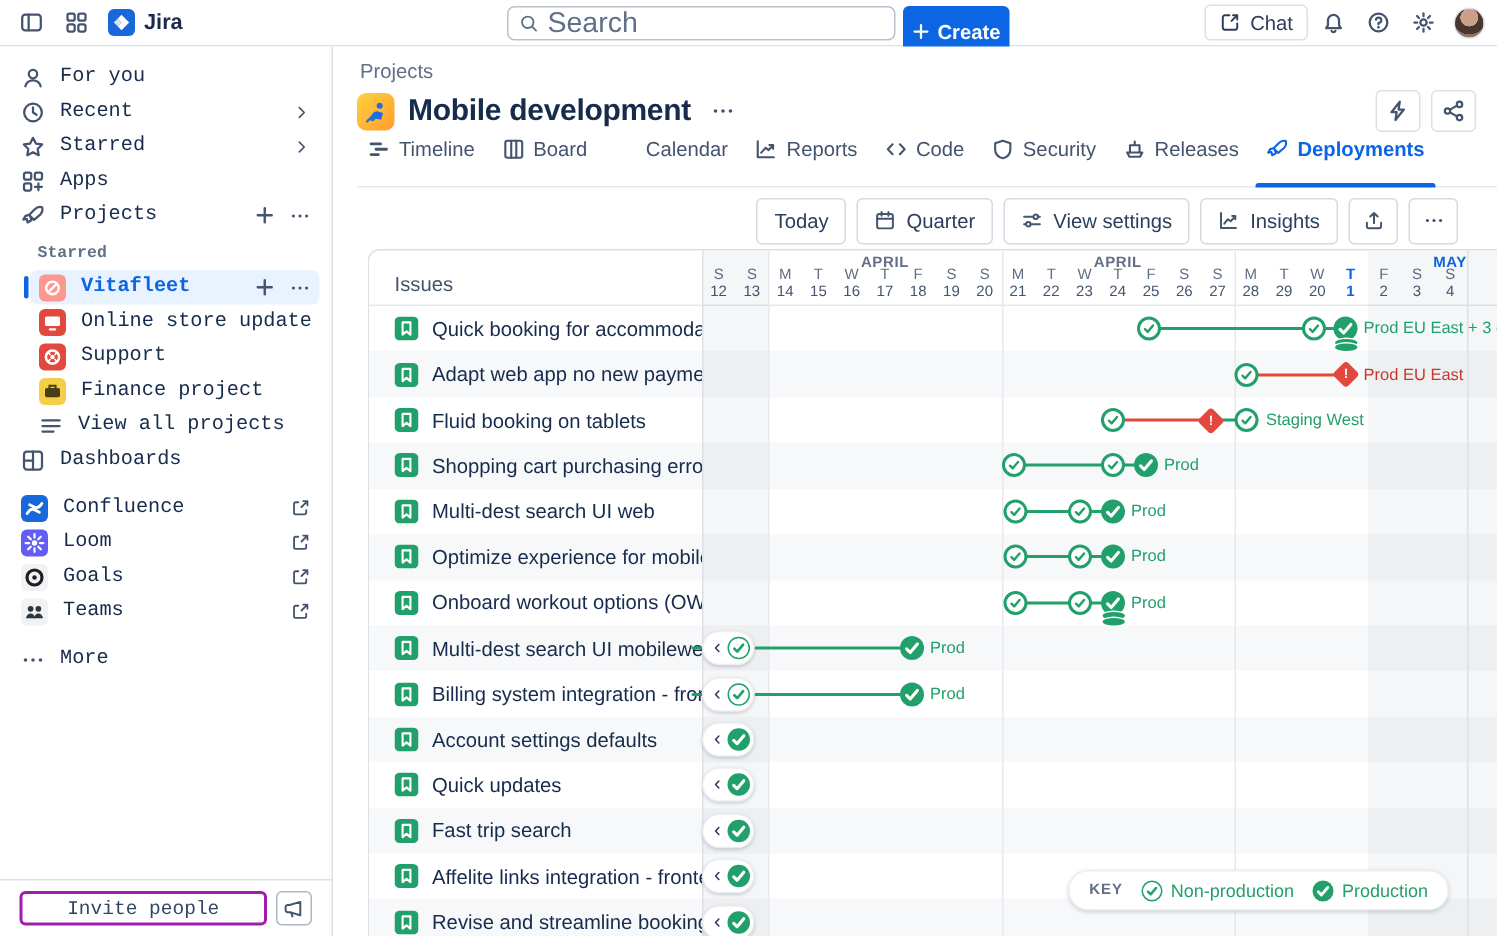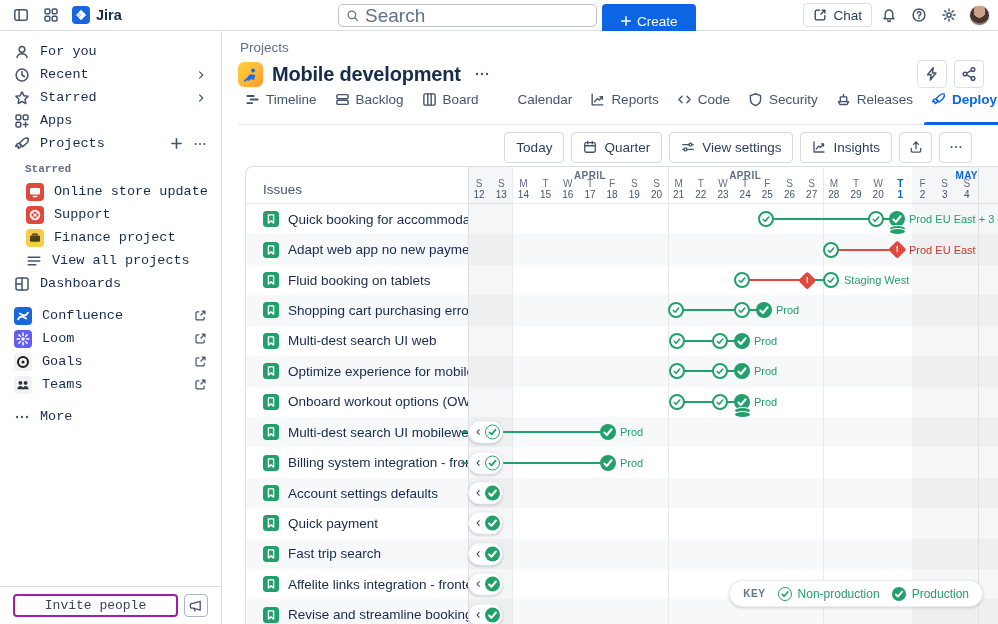--- a/index.html
+++ b/index.html
@@ -17,21 +17,21 @@
   .tb-left { position:absolute; left:8px; top:0; height:30px; display:flex; align-items:center; gap:4px; }
   .icobtn { width:26px; height:26px; display:flex; align-items:center; justify-content:center; border-radius:4px; color:#44546f; }
   .jira-brand { display:flex; align-items:center; gap:6px; padding:0 4px; }
   .jira-tile { width:18px; height:18px; border-radius:4px; background:#1868db; display:flex; align-items:center; justify-content:center; }
   .jira-tile svg { width:14px; height:14px; }
   .jira-name { font-weight:bold; font-size:14.5px; color:#172b4d; }
   .tb-search { position:absolute; left:338px; top:4px; width:259px; height:23px; border:1px solid #bac1cc; border-radius:5px; display:flex; align-items:center; padding:0 7px; gap:6px; color:#626f86; background:#fff; }
   .tb-search .svgi { width:13px; height:13px; }
   .tb-search input { border:none; outline:none; flex:1; font:inherit; font-size:19px; color:#0c4a6e; background:transparent; }
   .tb-search input::placeholder { color:#626f86; }
-  .create-btn { position:absolute; left:602px; top:4px; height:34px; padding:0 18px; background:#0c66e4; color:#fff; border-radius:4px; display:flex; align-items:center; gap:5px; font-size:13.5px; font-weight:400; }
+  .create-btn { position:absolute; left:602px; top:4px; height:34px; padding:0 6px; background:#0c66e4; color:#fff; border-radius:4px; display:flex; align-items:center; gap:5px; font-size:13.5px; font-weight:700; }
   .create-btn .svgi { width:12px; height:12px; }
   .tb-right { position:absolute; right:6px; top:0; height:30px; display:flex; align-items:center; gap:4px; }
   .chat-btn { height:24px; border:1px solid #dcdfe4; border-radius:4px; display:flex; align-items:center; gap:6px; padding:0 9px; color:#2c3e5d; font-size:13.5px; }
   .chat-btn .svgi { width:14px; height:14px; }
   .avatar { width:21px; height:21px; border-radius:50%; background: radial-gradient(circle at 50% 30%, #caa08a 0 36%, #4a3630 37% 68%, #8c7365 69%); border:1px solid #e1e4ea; }
 
   
   .sidebar { position:absolute; left:0; top:31px; bottom:0; width:222px; border-right:1px solid #dcdfe4; background:#fff; padding:9px 8px 0 8px; overflow:hidden;font-family:Liberation Mono, monospace; }
   .side-item { position:relative; display:flex; align-items:center; gap:10px; height:23px; padding:0 6px; border-radius:5px; color:#172b4d; font-size:13.5px; }
   .side-item .svgi { color:#44546f; flex:none; }
@@ -109,21 +109,21 @@
   .mk-alert { position:absolute; width:12.5px; height:12.5px; top:50%; margin-top:-6.25px; background:#e2483d; border-radius:2.5px; transform:rotate(45deg); z-index:6; }
   .mk-alert span { position:absolute; inset:0; display:flex; align-items:center; justify-content:center; transform:rotate(-45deg); color:#fff; font-size:9px; font-weight:bold; }
   .mk-pill { position:absolute; width:35px; height:23px; top:50%; transform:translateY(-50%); background:#fff; border:1px solid #eceef1; border-radius:12px; box-shadow:0 1px 2.5px rgba(9,30,66,0.2); z-index:5; display:flex; align-items:center; padding:0 4px 0 5px; gap:2px; }
   .mk-pill .chev { color:#2c3e5d; width:9px; height:9px; }
   .mk-pill .mini { position:relative; width:15px; height:15px; border-radius:50%; flex:none; }
   .mk-pill .mini.outline { border:1.8px solid #22a06b; background:#fff; }
   .mk-pill .mini.filled { background:#22a06b; }
   .mk-pill .mini svg { position:absolute; inset:0; width:100%; height:100%; }
   .mk-text { position:absolute; top:50%; transform:translateY(-50%); font-size:11px; font-weight:500; white-space:nowrap; z-index:5; }
 
-  .keybox { position:absolute; right:15px; bottom:23px; height:27px; background:#fff; border:1px solid #eceef1; border-radius:14px; box-shadow:0 1px 3px rgba(9,30,66,0.18); display:flex; align-items:center; gap:12px; padding:0 13px; z-index:7; }
+  .keybox { position:absolute; right:32px; bottom:23px; height:27px; background:#fff; border:1px solid #eceef1; border-radius:14px; box-shadow:0 1px 3px rgba(9,30,66,0.18); display:flex; align-items:center; gap:12px; padding:0 13px; z-index:7; }
   .keybox .k { font-size:10px; font-weight:bold; letter-spacing:0.6px; color:#626f86; }
   .kitem { display:flex; align-items:center; gap:6px; font-size:12px; color:#22a06b; }
   .kdot { position:relative; width:14px; height:14px; border-radius:50%; }
   .kdot.outline { border:1.8px solid #22a06b; background:#fff; }
   .kdot.filled { background:#22a06b; }
   .kdot svg { position:absolute; inset:0; width:100%; height:100%; }
 </style>
 </head>
 <body>
 
@@ -290,20 +290,44 @@
                 <circle cx="3" cy="8" r="1.2" fill="currentColor" stroke="none"></circle>
                 <circle cx="8" cy="8" r="1.2" fill="currentColor" stroke="none"></circle>
                 <circle cx="13" cy="8" r="1.2" fill="currentColor" stroke="none"></circle>
               </svg>
             </span>
           </span>
         </div>
       </nav>
     <div class="side-label">Starred</div>
     <div id="side-projects">
+        <div class="side-item indent sel">
+          <span class="sel-bar"></span>
+          <span class="proj-ico" style="background:#fd9891">
+            <svg viewBox="0 0 16 16">
+              <circle cx="8" cy="8" r="4.2" stroke="#fff" stroke-width="1.6" fill="none"></circle>
+              <path d="M5 11L11 5" stroke="#fff" stroke-width="1.6"></path>
+            </svg>
+          </span>
+          <span class="lbl">Vitafleet</span>
+          <span class="trail">
+            <span class="ic">
+              <svg class="svgi" style="width:13px;height:13px" viewBox="0 0 16 16" fill="none" stroke="currentColor" stroke-width="1.5" stroke-linecap="round" stroke-linejoin="round">
+                <path d="M8 2.3v11.4M2.3 8h11.4" stroke-width="2"></path>
+              </svg>
+            </span>
+            <span class="ic">
+              <svg class="svgi" style="width:14px;height:14px" viewBox="0 0 16 16" fill="none" stroke="currentColor" stroke-width="1.5" stroke-linecap="round" stroke-linejoin="round">
+                <circle cx="3" cy="8" r="1.2" fill="currentColor" stroke="none"></circle>
+                <circle cx="8" cy="8" r="1.2" fill="currentColor" stroke="none"></circle>
+                <circle cx="13" cy="8" r="1.2" fill="currentColor" stroke="none"></circle>
+              </svg>
+            </span>
+          </span>
+        </div>
         <div class="side-item indent">
           <span class="proj-ico" style="background:#e2483d">
             <svg viewBox="0 0 16 16">
               <rect x="3" y="4" width="10" height="6.4" rx="1" fill="#fff"></rect>
               <path d="M6.3 12.6h3.4" stroke="#fff" stroke-width="1.5" stroke-linecap="round"></path>
             </svg>
           </span>
           <span class="lbl">Online store updates</span>
         </div>
         <div class="side-item indent">
@@ -483,29 +507,20 @@
           <span class="ic">
             <svg class="svgi" style="width:15px;height:15px" viewBox="0 0 16 16" fill="none" stroke="currentColor" stroke-width="1.5" stroke-linecap="round" stroke-linejoin="round">
               <path d="M2.5 4.2h6.8M6 8h7.5M2.5 11.8h5.2" stroke-width="2"></path>
             </svg>
           </span>
           <span>Timeline</span>
         </button>
         <button class="tab">
           <span class="ic">
             <svg class="svgi" style="width:15px;height:15px" viewBox="0 0 16 16" fill="none" stroke="currentColor" stroke-width="1.5" stroke-linecap="round" stroke-linejoin="round">
-              <rect x="2" y="2.8" width="12" height="4.4" rx="1.3"></rect>
-              <rect x="2" y="8.8" width="12" height="4.4" rx="1.3"></rect>
-            </svg>
-          </span>
-          <span>Backlog</span>
-        </button>
-        <button class="tab">
-          <span class="ic">
-            <svg class="svgi" style="width:15px;height:15px" viewBox="0 0 16 16" fill="none" stroke="currentColor" stroke-width="1.5" stroke-linecap="round" stroke-linejoin="round">
               <rect x="2" y="2" width="12" height="12" rx="1.6"></rect>
               <path d="M6.2 2v12M9.8 2v12"></path>
             </svg>
           </span>
           <span>Board</span>
         </button>
         <button class="tab">
           <span class="ic">
             <svg class="svgi" style="width:15px;height:15px" viewBox="0 0 16 16" fill="none" stroke="currentColor" stroke-width="1.5" stroke-linecap="round" stroke-linejoin="round"></svg>
           </span>
@@ -1001,21 +1016,21 @@
             </div>
           </div>
           <div class="tl-row">
             <div class="row-label">
               <span class="issue-ic">
                 <svg viewBox="0 0 16 16">
                   <rect width="16" height="16" rx="3.5" fill="#22a06b"></rect>
                   <path d="M5.4 3.9h5.2v8.2L8 9.9l-2.6 2.2z" fill="none" stroke="#fff" stroke-width="1.4" stroke-linejoin="round"></path>
                 </svg>
               </span>
-              <span>Quick payment</span>
+              <span>Quick updates</span>
             </div>
             <div class="mk-pill" style="left: 222px;">
               <span class="chev">
                 <svg class="svgi" style="width:9px;height:9px" viewBox="0 0 16 16" fill="none" stroke="currentColor" stroke-width="1.5" stroke-linecap="round" stroke-linejoin="round">
                   <path d="M9.3 3.9L5.4 8l3.9 4.1" stroke-width="1.9"></path>
                 </svg>
               </span>
               <span class="mini filled">
                 <svg viewBox="0 0 16 16">
                   <path d="M4.4 8.6l2.4 2.4 4.8-5.7" fill="none" stroke="#fff" stroke-width="2.2" stroke-linecap="round" stroke-linejoin="round"></path>

